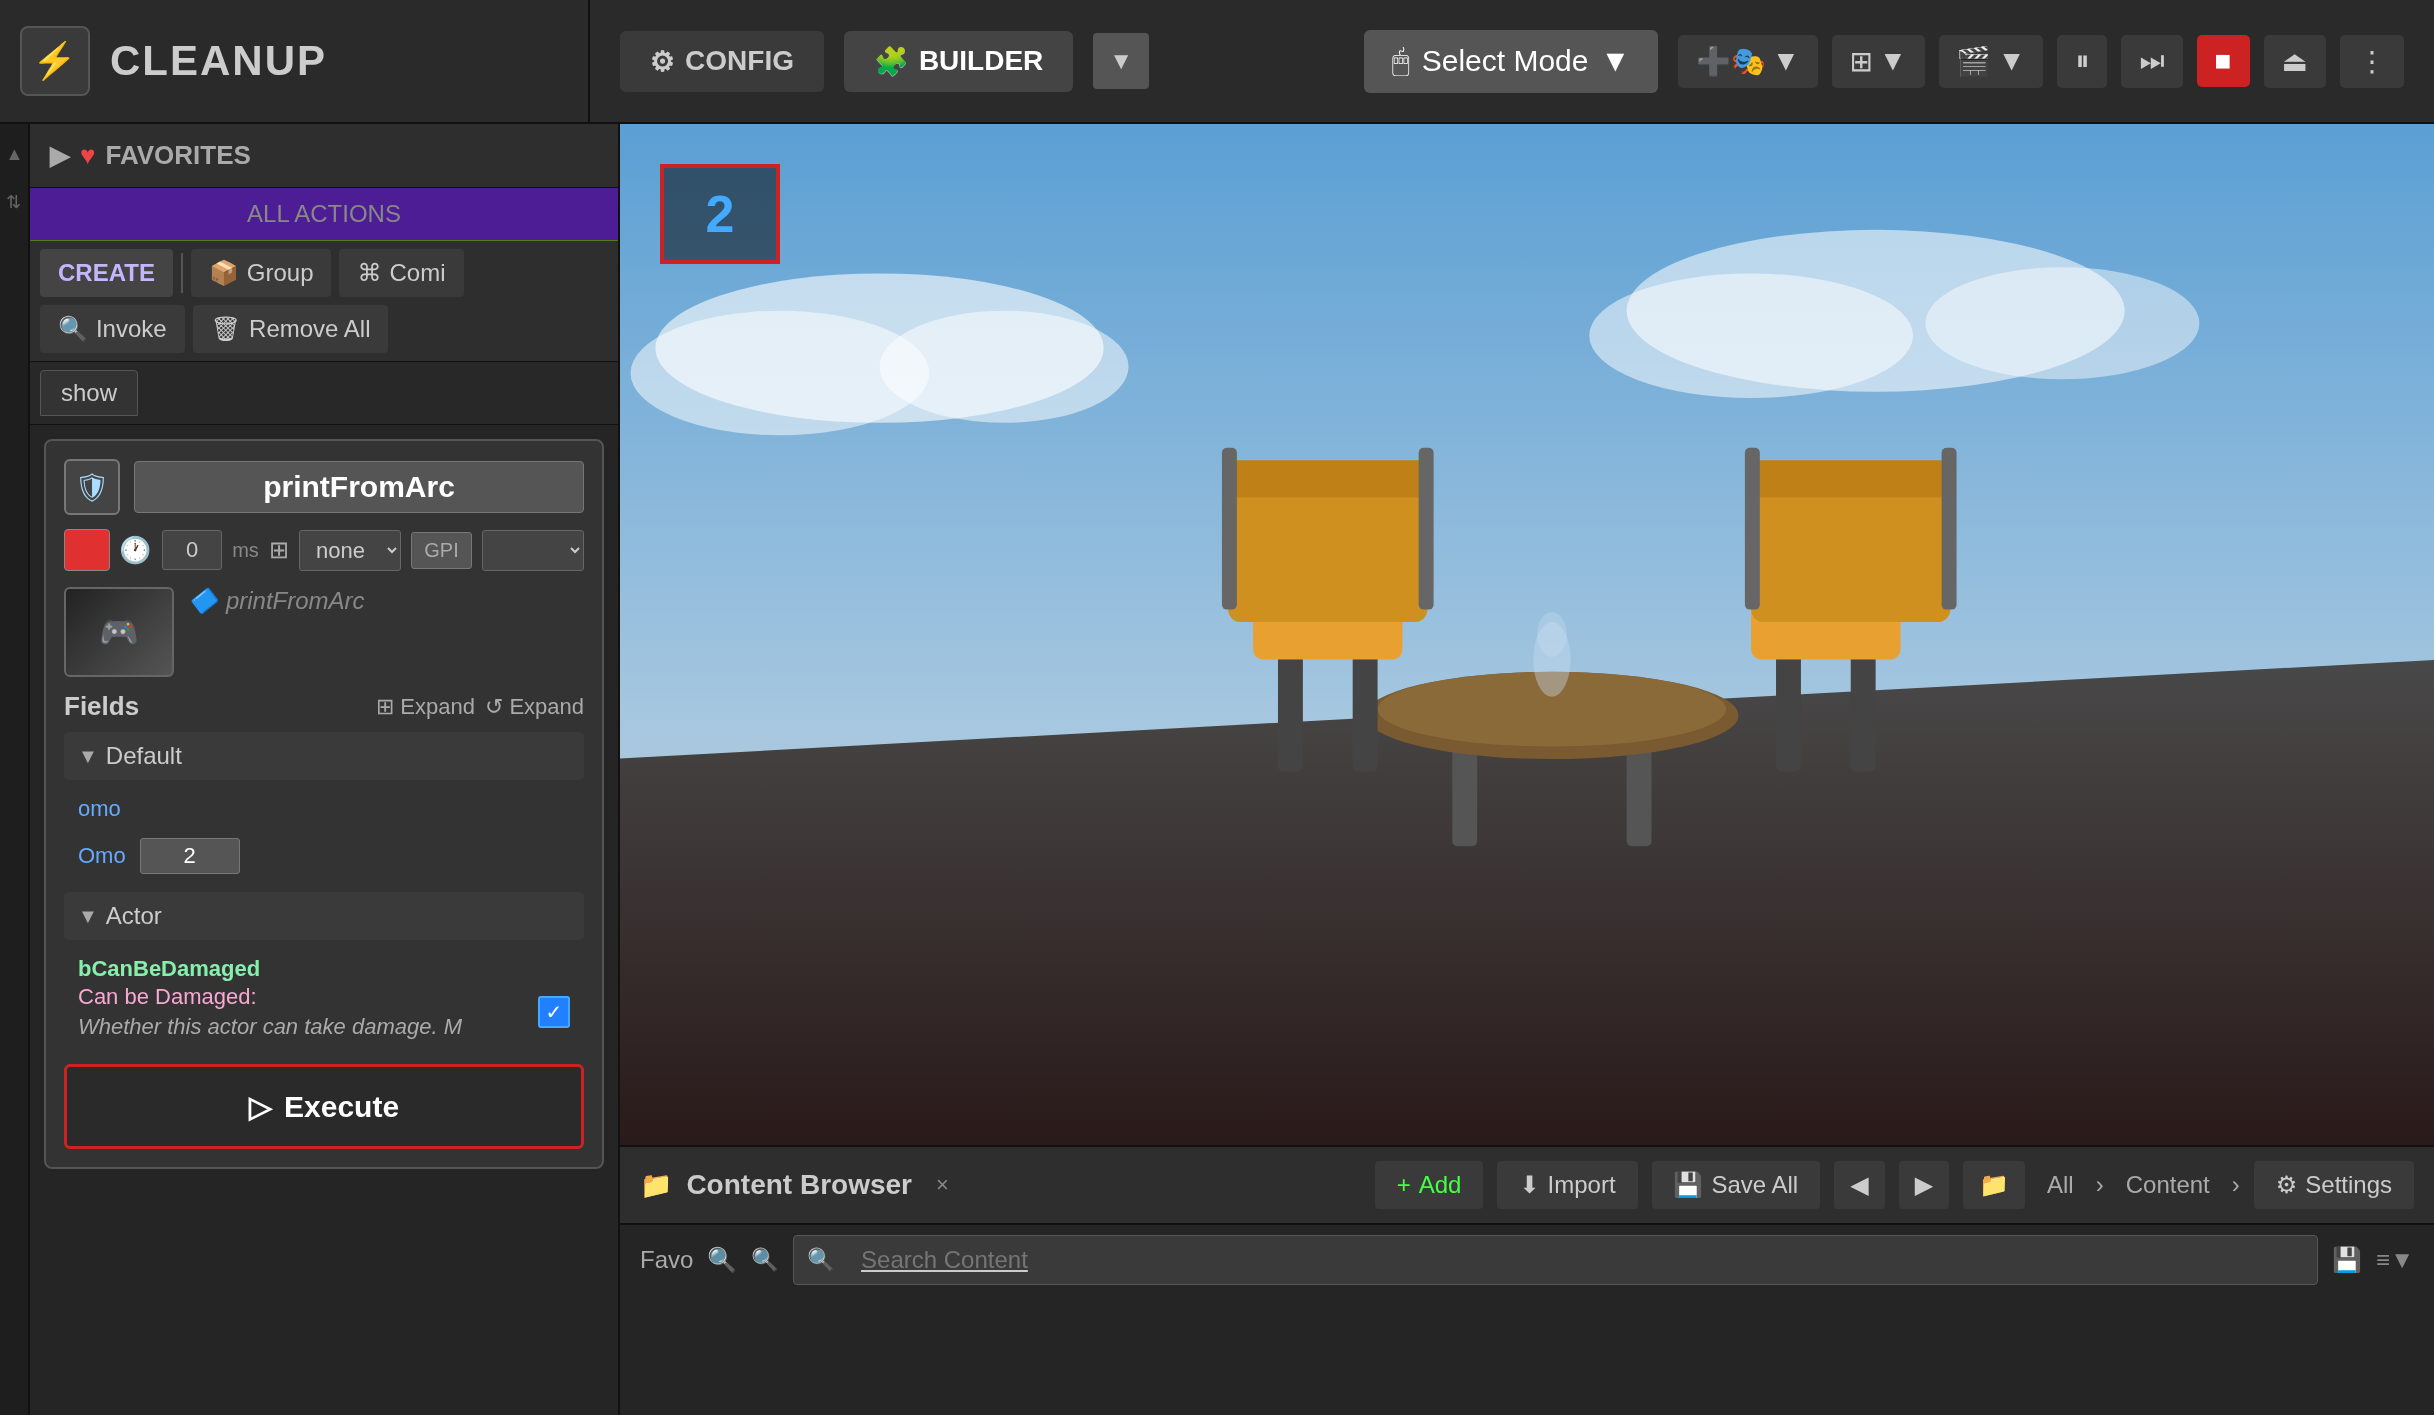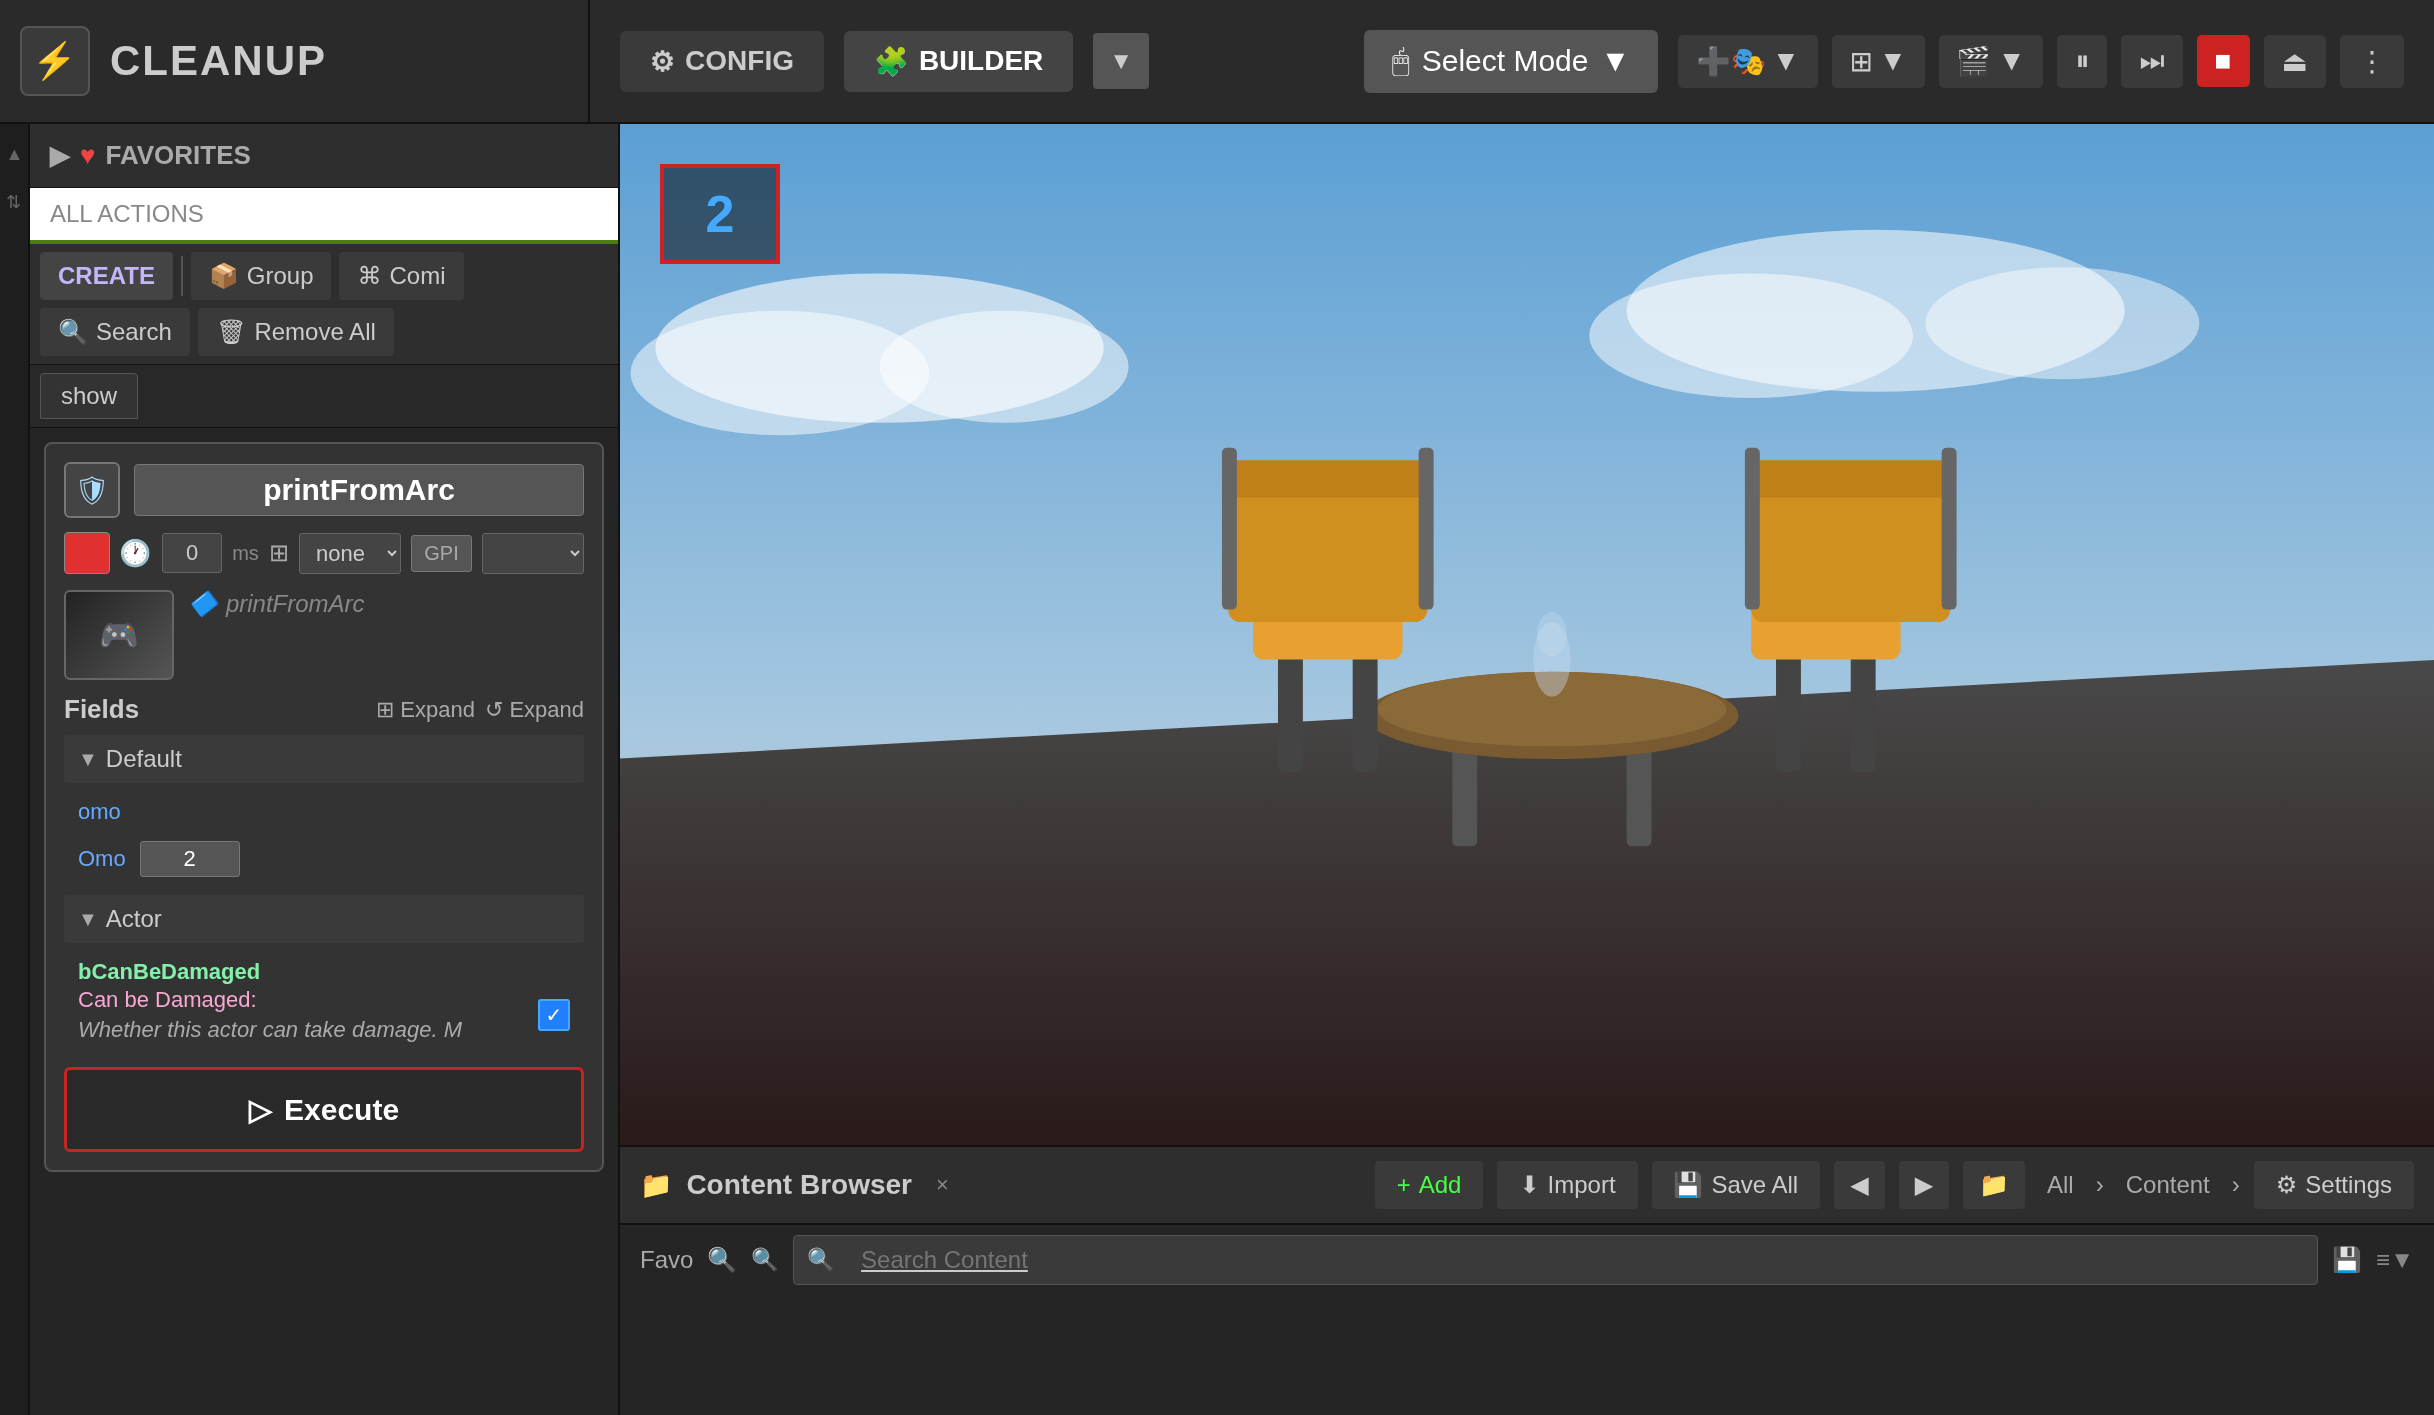--- a/index.html
+++ b/index.html
@@ -155,22 +155,23 @@
       color: #aaa;
       font-weight: bold;
       gap: 10px;
     }
     .favorites-row .heart { color: #e44; }
 
     .all-actions-row {
       padding: 12px 20px;
       font-size: 24px;
       color: #888;
-      background: #ffffff;
-      border-bottom: 4px solid #4d7c0f;
+      background: #4c1d95;
+      border-bottom: 1px solid #4d7c0f;
+      text-align: center;
     }
 
     
     .action-toolbar {
       display: flex;
       align-items: center;
       padding: 8px 10px;
       background: #2e2e2e;
       border-bottom: 1px solid #111;
       gap: 8px;
@@ -712,21 +713,21 @@
       <button class="action-btn">
         <span>📦</span>
         <span>Group</span>
       </button>
       <button class="action-btn">
         <span>⌘</span>
         <span>Comi</span>
       </button>
       <button class="action-btn">
         <span>🔍</span>
-        <span>Search</span>
+        <span>Invoke</span>
       </button>
       <button class="action-btn">
         <span>🗑</span>
         <span>Remove All</span>
       </button>
     </div>
 
     <div class="show-tab-row">
       <div class="show-tab">show</div>
     </div>

